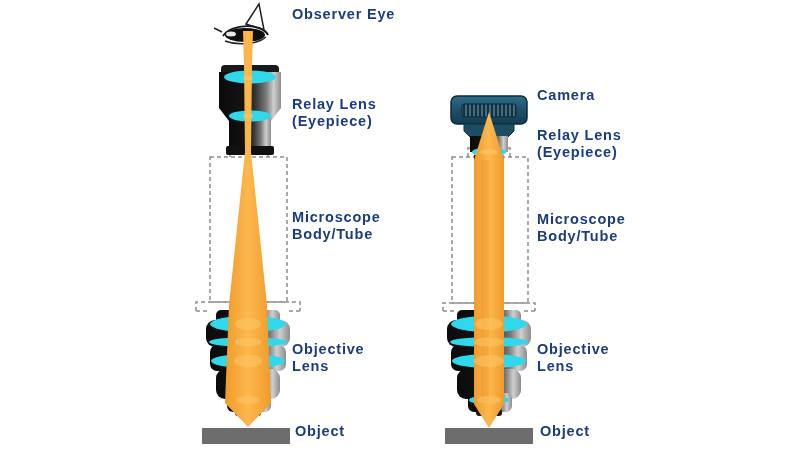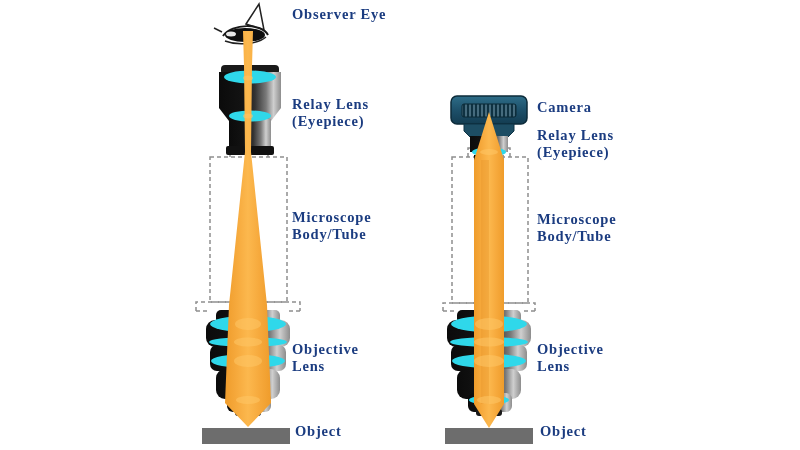--- a/index.html
+++ b/index.html
@@ -7,21 +7,21 @@
     position: relative;
     width: 800px;
     height: 450px;
     background: #ffffff;
     overflow: hidden;
     font-family: "Liberation Sans", sans-serif;
   }
   .canvas svg { position: absolute; left: 0; top: 0; }
   .label {
     position: absolute;
-    font-family: Liberation Serif, serif;
+    font-family: Liberation Sans, sans-serif;
     font-weight: bold;
     font-size: 14.5px;
     letter-spacing: 0.8px;
     line-height: 17px;
     color: #1b3c80;
     white-space: pre-line;
   }
 </style>
 </head>
 <body>
@@ -144,21 +144,21 @@
 
   <div class="label" style="left:292px; top:6px;">Observer Eye</div>
   <div class="label" style="left:292px; top:96px;">Relay Lens
 (Eyepiece)</div>
   <div class="label" style="left:292px; top:209px;">Microscope
 Body/Tube</div>
   <div class="label" style="left:292px; top:341px;">Objective
 Lens</div>
   <div class="label" style="left:295px; top:423px;">Object</div>
 
-  <div class="label" style="left:537px; top:99px;">Camera</div>
+  <div class="label" style="left:537px; top:87px;">Camera</div>
   <div class="label" style="left:537px; top:127px;">Relay Lens
 (Eyepiece)</div>
   <div class="label" style="left:537px; top:211px;">Microscope
 Body/Tube</div>
   <div class="label" style="left:537px; top:341px;">Objective
 Lens</div>
   <div class="label" style="left:540px; top:423px;">Object</div>
 
 </div>
 

